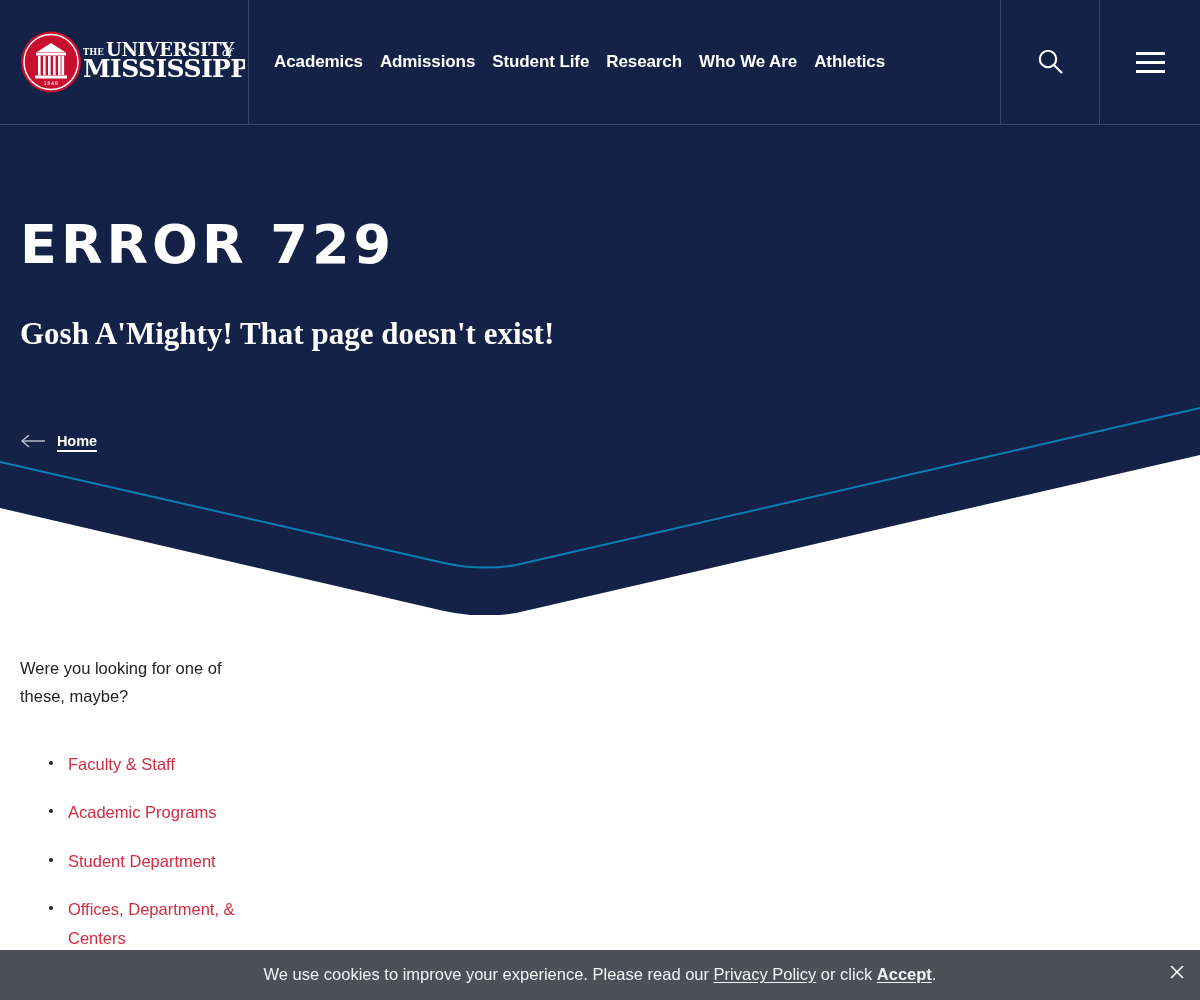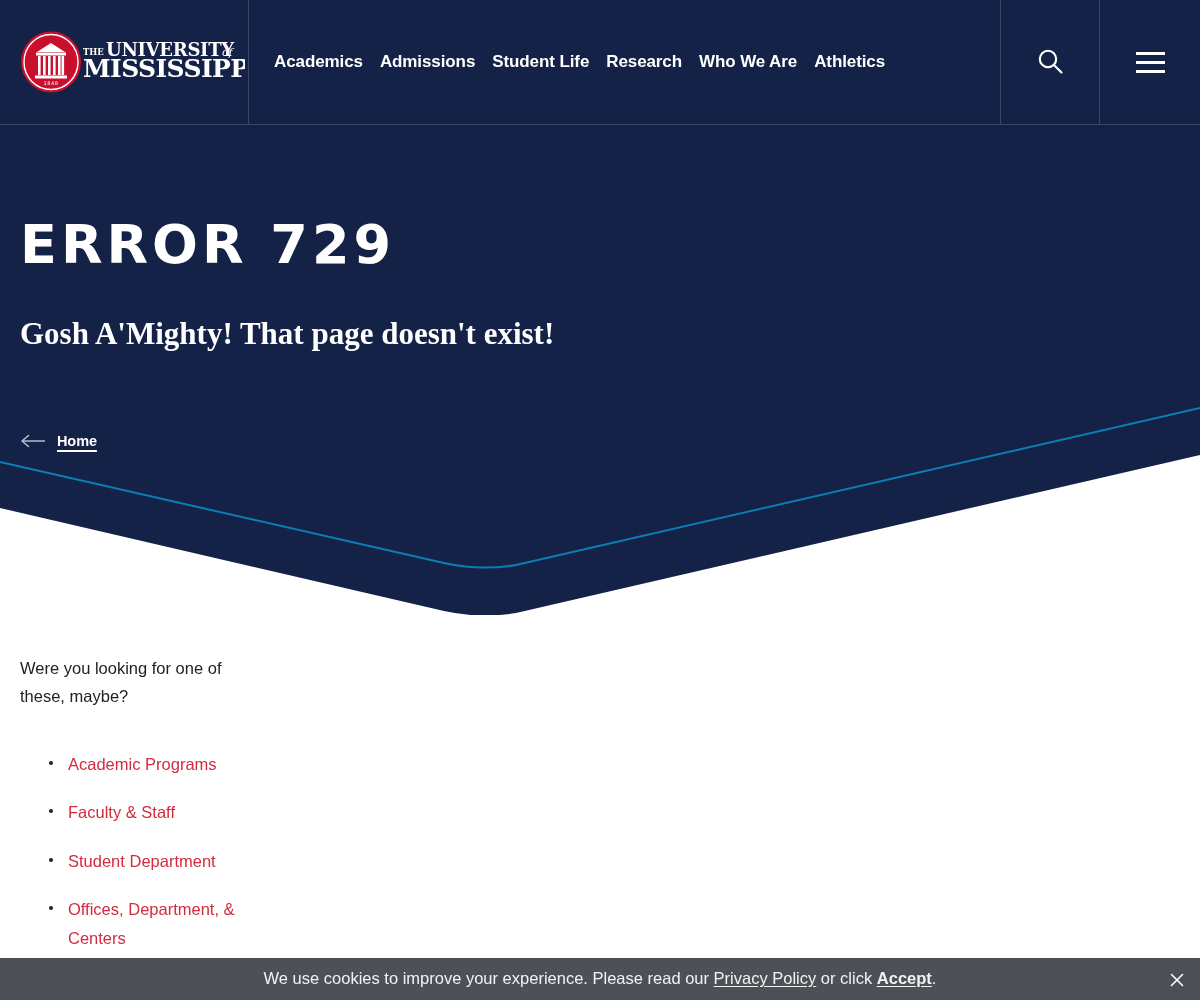--- a/index.html
+++ b/index.html
@@ -241,21 +241,21 @@
     line-height: 1.72;
     text-decoration: none;
   }
 
   
   .cookie-banner {
     position: absolute;
     left: 0;
     bottom: 0;
     width: 1200px;
-    height: 42px;
+    height: 50px;
     background: #4d5157;
     display: flex;
     align-items: center;
     justify-content: center;
   }
 
   .cookie-text {
     color: #f2f2f2;
     font-size: 16.5px;
     line-height: 1.3;
@@ -391,24 +391,24 @@
       <span class="home-label">Home</span>
     </a>
   </section>
 
   <main class="main">
 
     <p class="intro-text">Were you looking for one of these, maybe?</p>
 
     <ul class="suggestion-list">
       <li class="suggestion-item">
-        <a href="#">Academic Programs</a>
+        <a href="#">Faculty &amp; Staff</a>
       </li>
       <li class="suggestion-item">
-        <a href="#">Faculty &amp; Staff</a>
+        <a href="#">Academic Programs</a>
       </li>
       <li class="suggestion-item">
         <a href="#">Student Department</a>
       </li>
       <li class="suggestion-item">
         <a href="#">Offices, Department, &amp; Centers</a>
       </li>
     </ul>
   </main>
 

